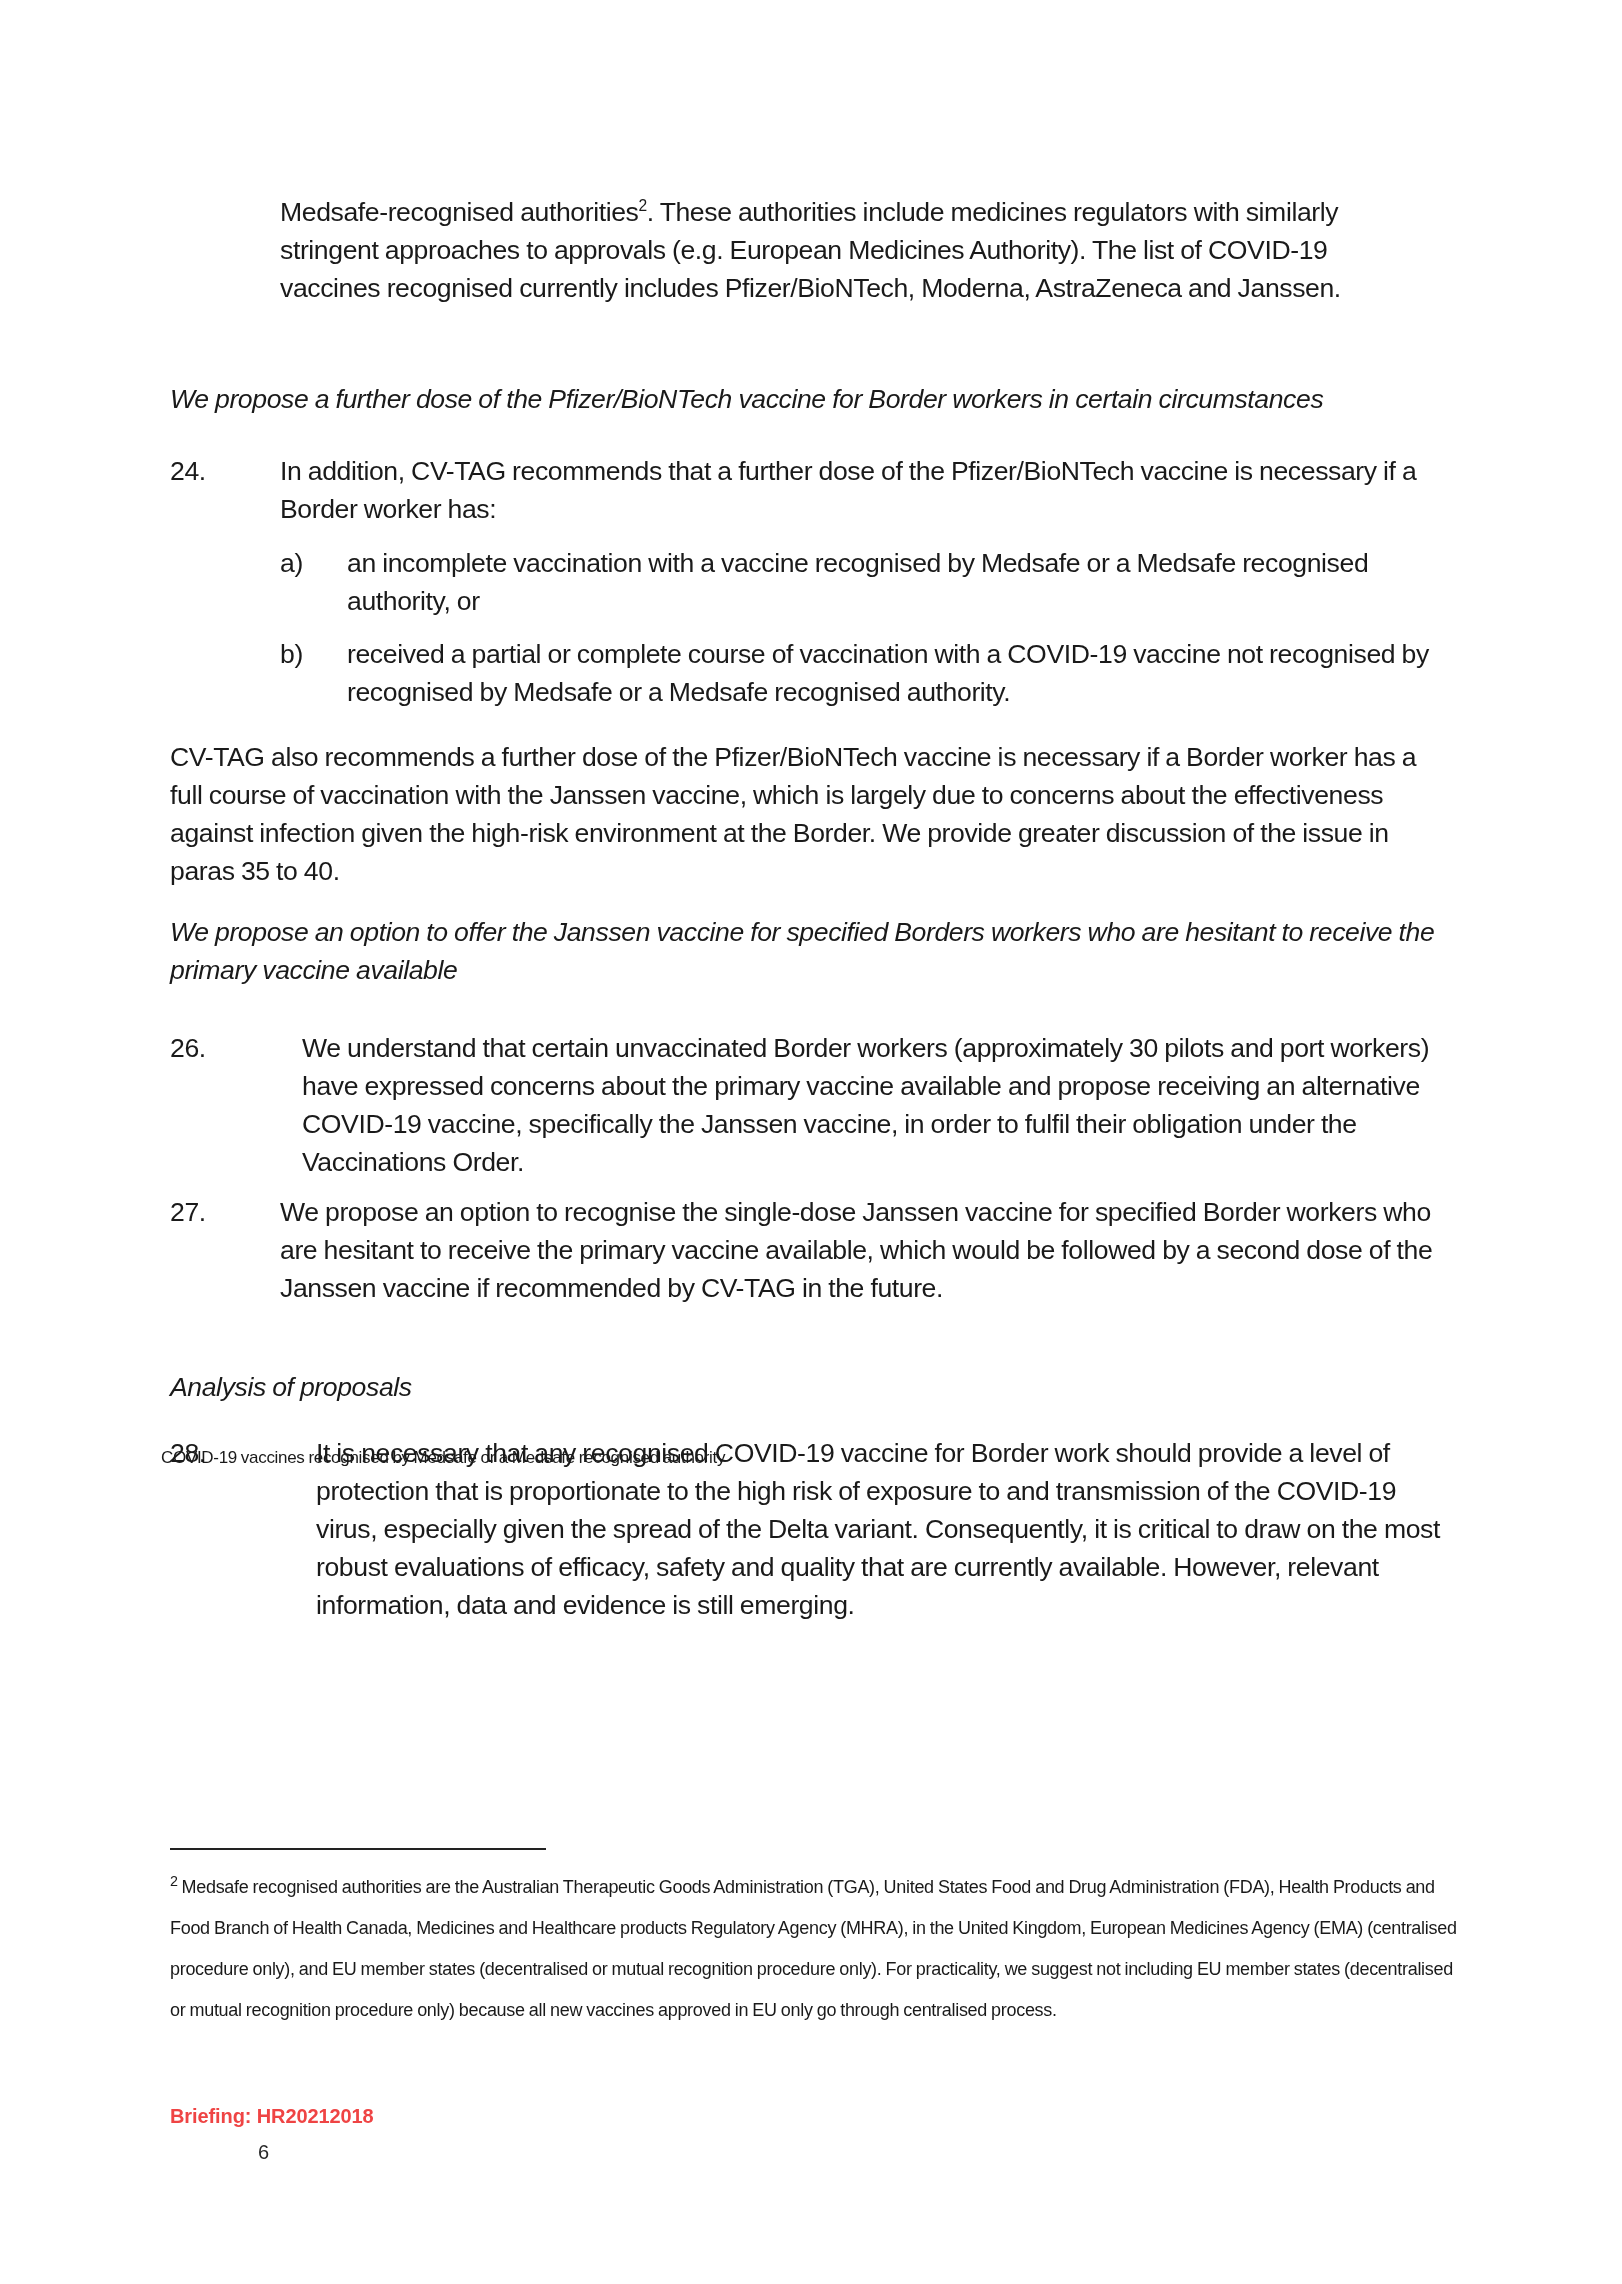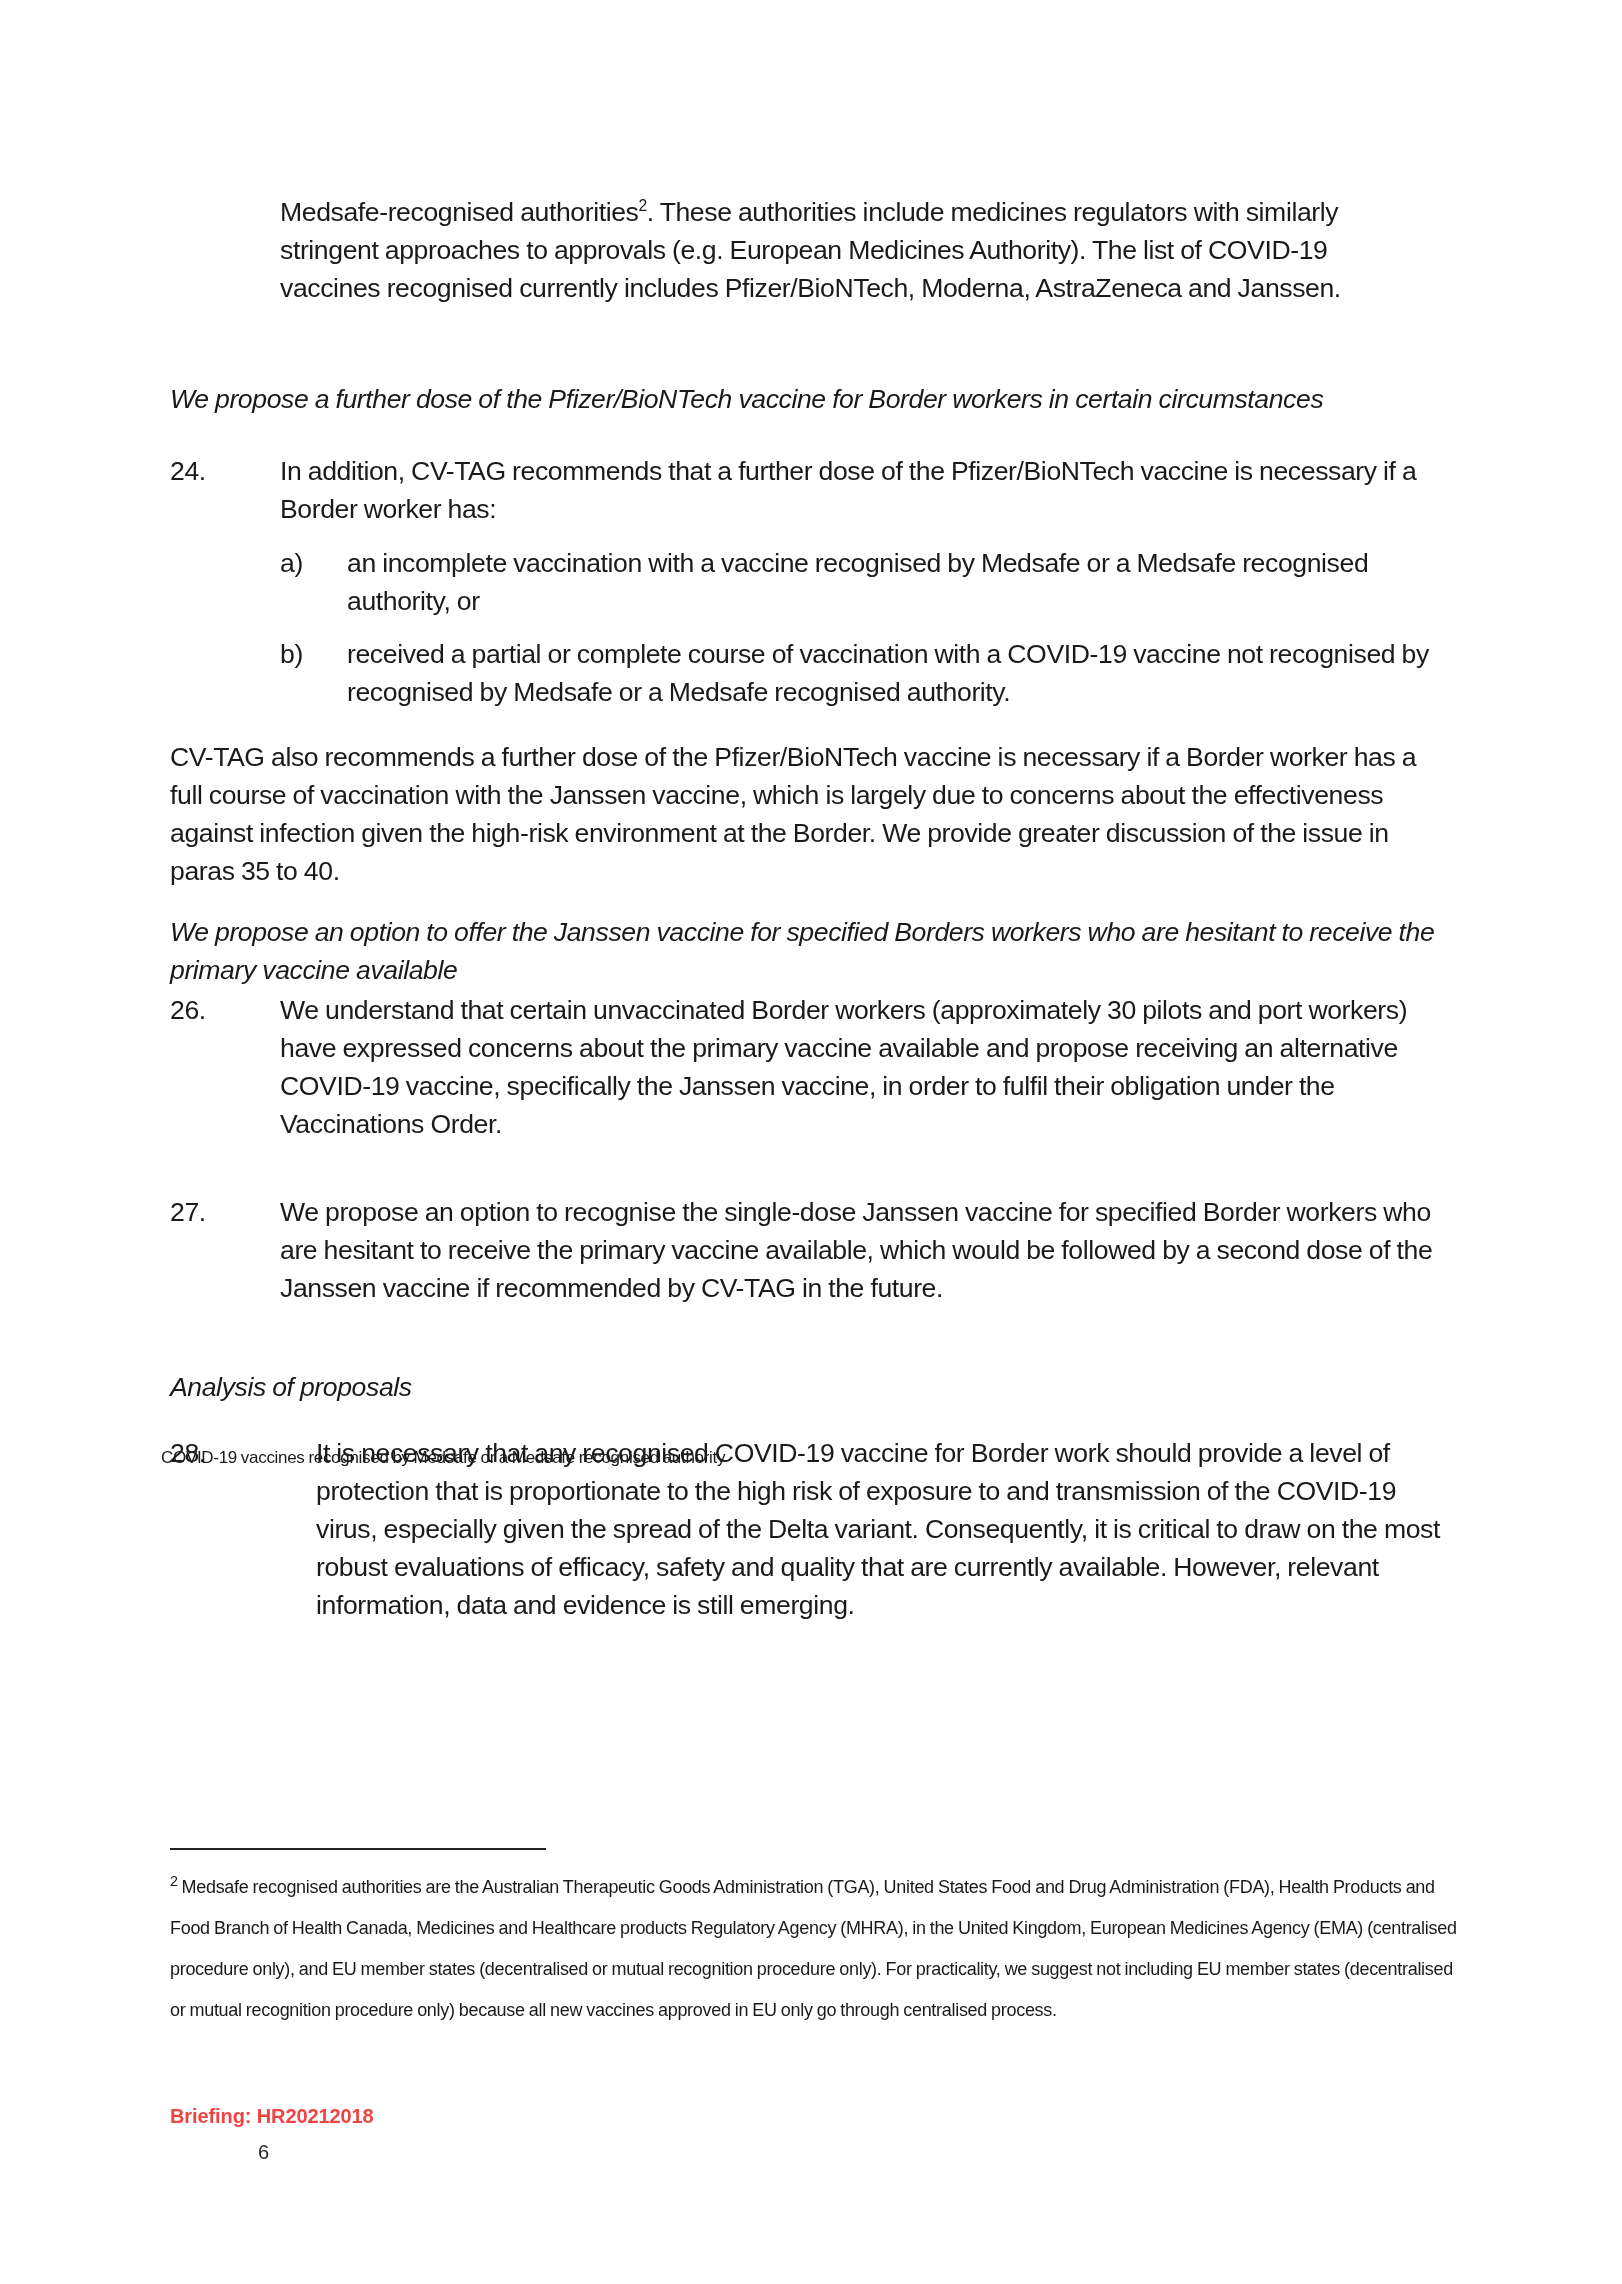--- a/index.html
+++ b/index.html
@@ -141,21 +141,21 @@
       </div>
     </div>
   </div>
 
   <div class="block body-text num-para" style="top:738px;">
     <div class="text">CV-TAG also recommends a further dose of the Pfizer/BioNTech vaccine is necessary if a Border worker has a full course of vaccination with the Janssen vaccine, which is largely due to concerns about the effectiveness against infection given the high-risk environment at the Border. We provide greater discussion of the issue in paras 35 to 40.</div>
   </div>
 
   <div class="block body-text italic-heading" style="top:913px;">We propose an option to offer the Janssen vaccine for specified Borders workers who are hesitant to receive the primary vaccine available</div>
 
-  <div class="block body-text num-para" style="top:991px;">
+  <div class="block body-text num-para" style="top:1029px;gap:22px;">
     <div class="num">26.</div>
     <div class="text">We understand that certain unvaccinated Border workers (approximately 30 pilots and port workers) have expressed concerns about the primary vaccine available and propose receiving an alternative COVID-19 vaccine, specifically the Janssen vaccine, in order to fulfil their obligation under the Vaccinations Order.</div>
   </div>
 
   <div class="block body-text num-para" style="top:1193px;">
     <div class="num">27.</div>
     <div class="text">We propose an option to recognise the single-dose Janssen vaccine for specified Border workers who are hesitant to receive the primary vaccine available, which would be followed by a second dose of the Janssen vaccine if recommended by CV-TAG in the future.</div>
   </div>
 
   <div class="block body-text italic-heading" style="top:1368px;">Analysis of proposals</div>

